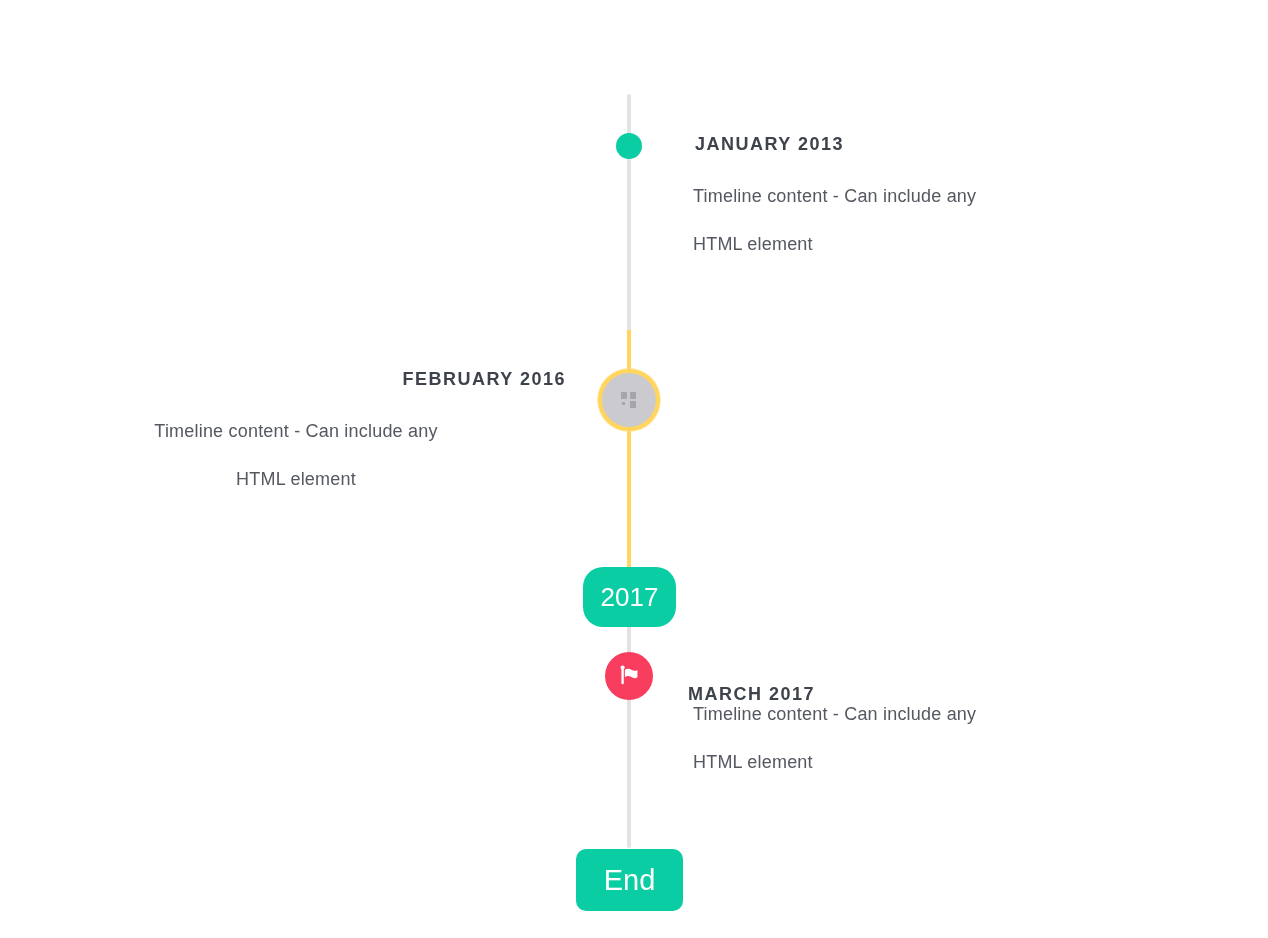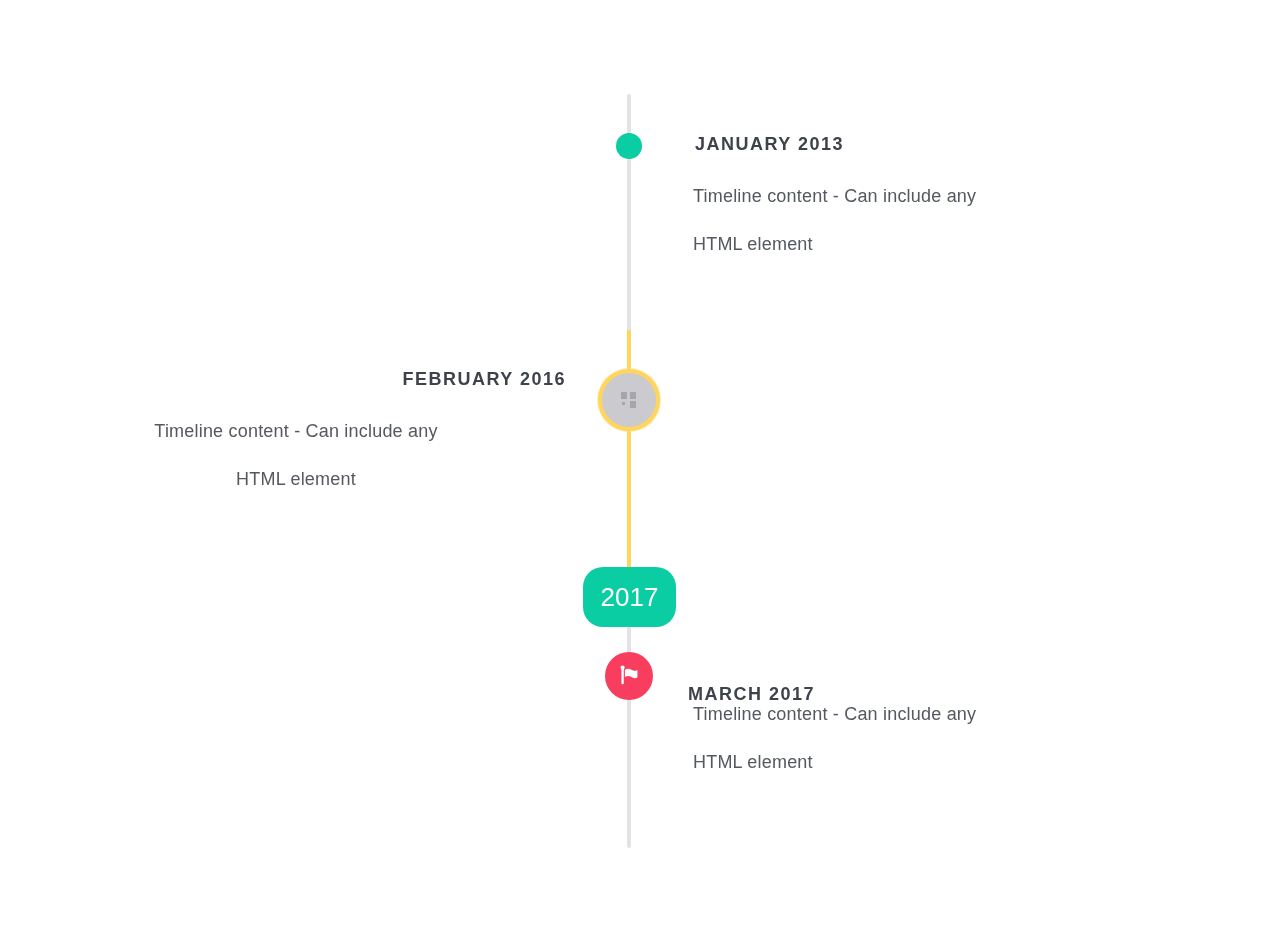--- a/index.html
+++ b/index.html
@@ -135,14 +135,15 @@
       <rect x="5" y="5" width="2.2" height="14.5" rx="1.1"></rect>
       <path d="M8.2 6.2 C10.2 4.9 12.2 4.9 14.2 6.2 C16.2 7.5 18 7.5 19.8 6.4 L19.8 13.2 C18 14.3 16.2 14.3 14.2 13 C12.2 11.7 10.2 11.7 8.2 13 Z"></path>
     </svg>
   </div>
   <div class="item-title t-mar">MARCH 2017</div>
   <div class="item-content c-mar">
     <span>Timeline content - Can include any</span>
     <span>HTML element</span>
   </div>
 
+  <button class="pill btn-end">End</button>
 
 </div>
 
 </body></html>

